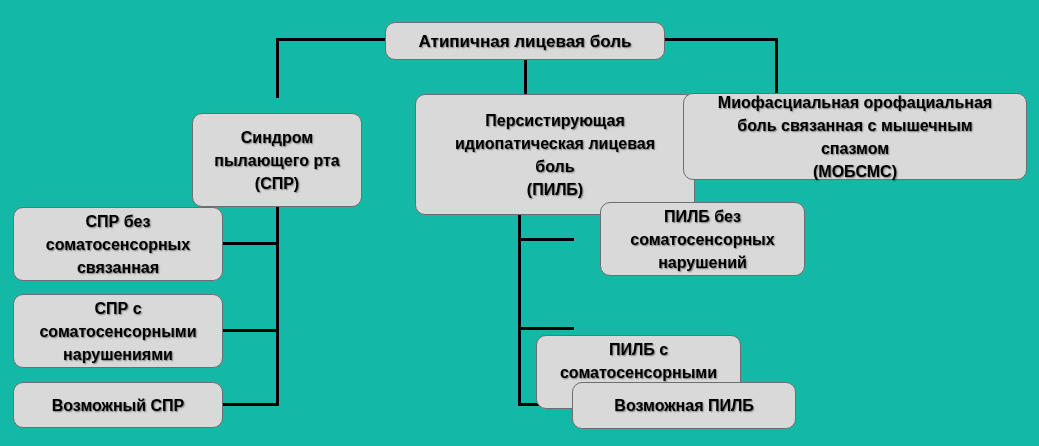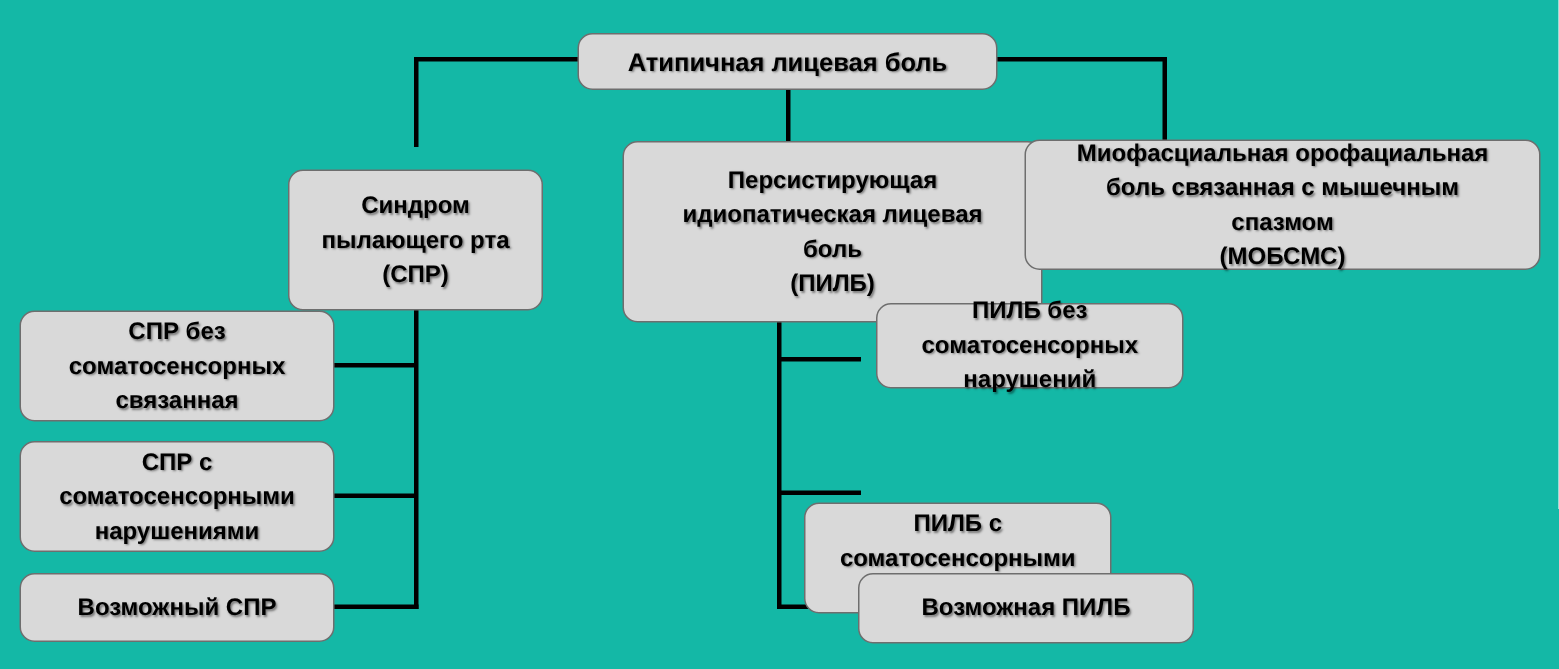--- a/index.html
+++ b/index.html
@@ -34,21 +34,21 @@
     background: #000000;
   }
   
   .n-root  { left: 385px; top: 22px;  width: 280px; height: 38px; font-size: 17px; }
   .n-bms   { left: 192px; top: 97px;  width: 170px; height: 94px; margin-top: 16px; }
   .n-pifp  { left: 387px; top: 94px;  width: 280px; height: 121px; margin-left: 28px; }
   .n-mofp  { left: 683px; top: 93px;  width: 344px; height: 87px; text-align: center; }
   .n-bms1  { left: 13px;  top: 207px; width: 210px; height: 74px; }
   .n-bms2  { left: 13px;  top: 294px; width: 210px; height: 74px; }
   .n-bms3  { left: 13px;  top: 382px; width: 210px; height: 46px; }
-  .n-pifp1 { left: 584px; top: 202px; width: 205px; height: 57px; }
+  .n-pifp1 { left: 600px; top: 202px; width: 205px; height: 74px; }
   .n-pifp2 { left: 536px; top: 291px; width: 205px; height: 74px; margin-top: 44px; }
   .n-pifp3 { left: 572px; top: 382px; width: 224px; height: 47px; }
   
   .c-top-left-h   { left: 276px; top: 38px;  width: 110px; height: 3px; }
   .c-top-left-v   { left: 276px; top: 38px;  width: 3px;   height: 60px; }
   .c-top-mid-v    { left: 524px; top: 59px;  width: 3px;   height: 37px; }
   .c-top-right-h  { left: 664px; top: 38px;  width: 114px; height: 3px; }
   .c-top-right-v  { left: 775px; top: 38px;  width: 3px;   height: 57px; }
   .c-left-tree-v  { left: 276px; top: 190px; width: 3px;   height: 216px; }
   .c-left-stub-1  { left: 222px; top: 242px; width: 56px;  height: 3px; }

